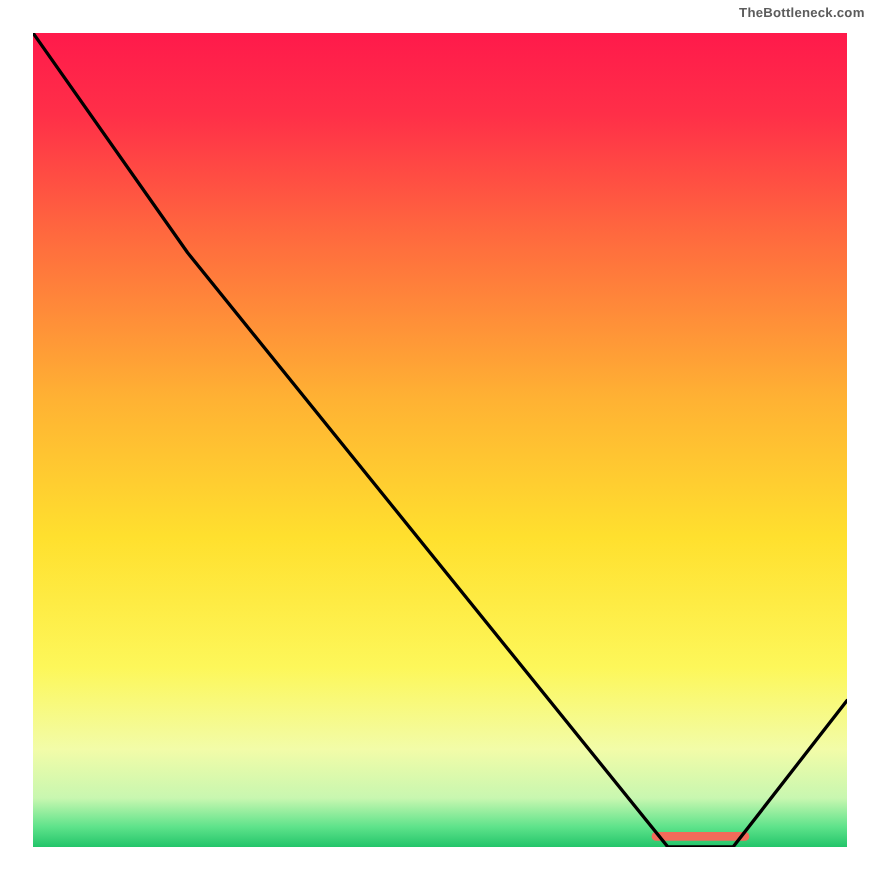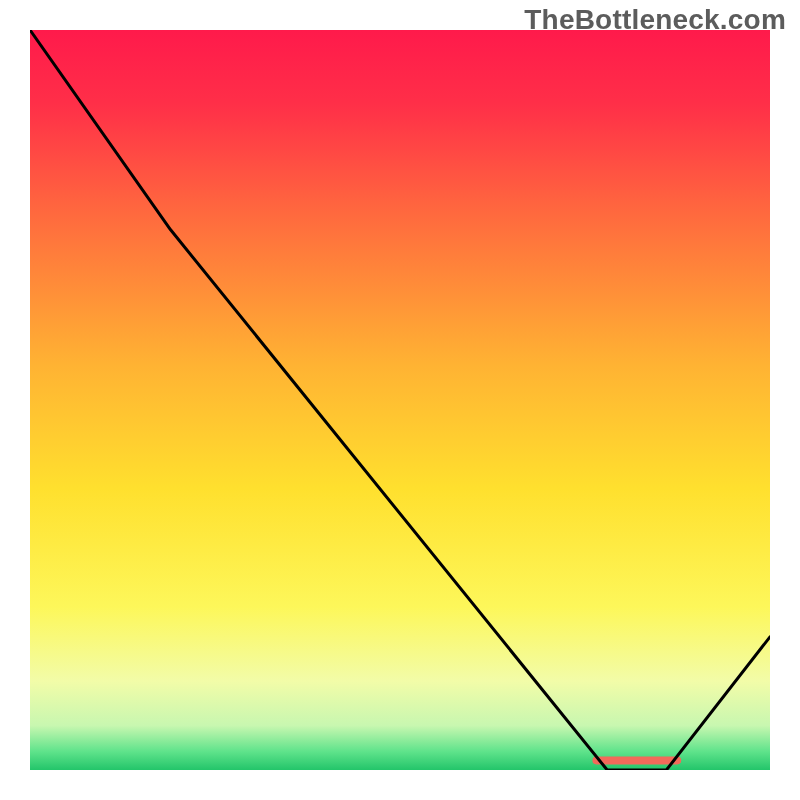--- a/index.html
+++ b/index.html
@@ -8,21 +8,21 @@
     width: 800px;
     height: 800px;
     background: #ffffff;
     overflow: hidden;
     font-family: Arial, Helvetica, sans-serif;
   }
   .attribution {
     position: absolute;
     top: 4px;
     right: 14px;
-    font-size: 28px;
+    font-size: 12px;
     font-weight: 600;
     color: #5c5c5c;
     letter-spacing: 0.2px;
   }
   .plot {
     position: absolute;
     left: 30px;
     top: 30px;
     width: 740px;
     height: 740px;

